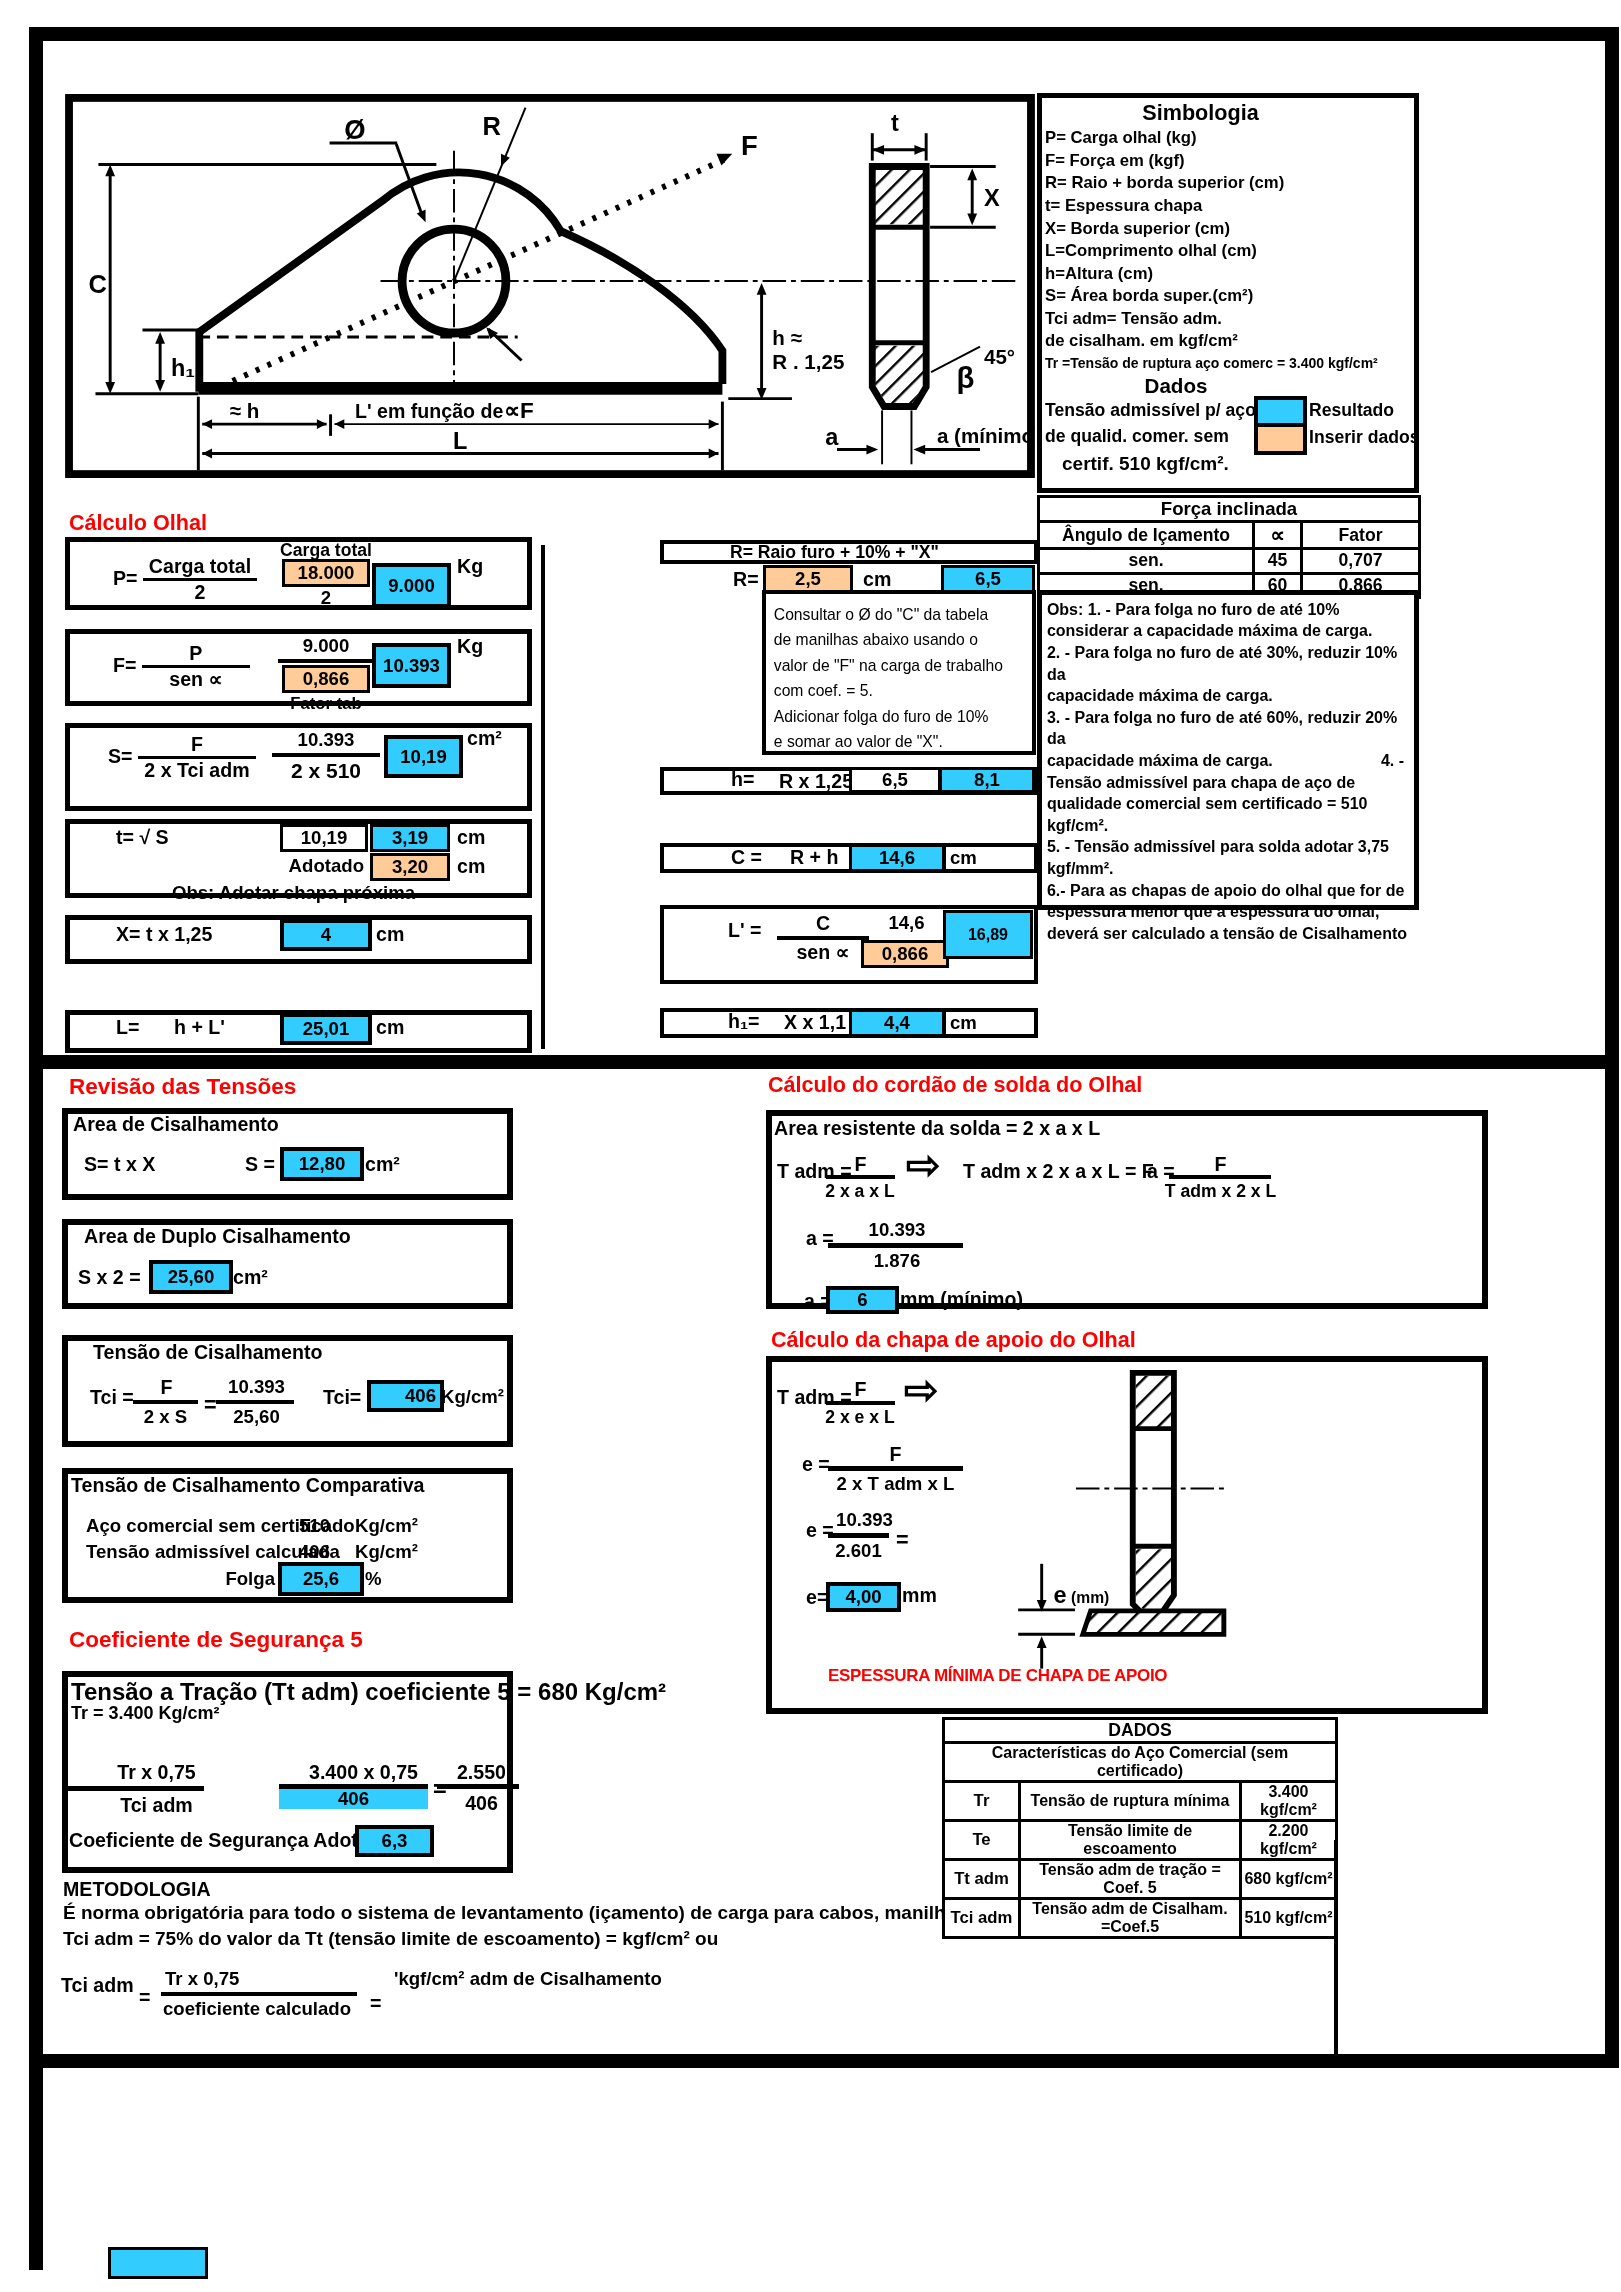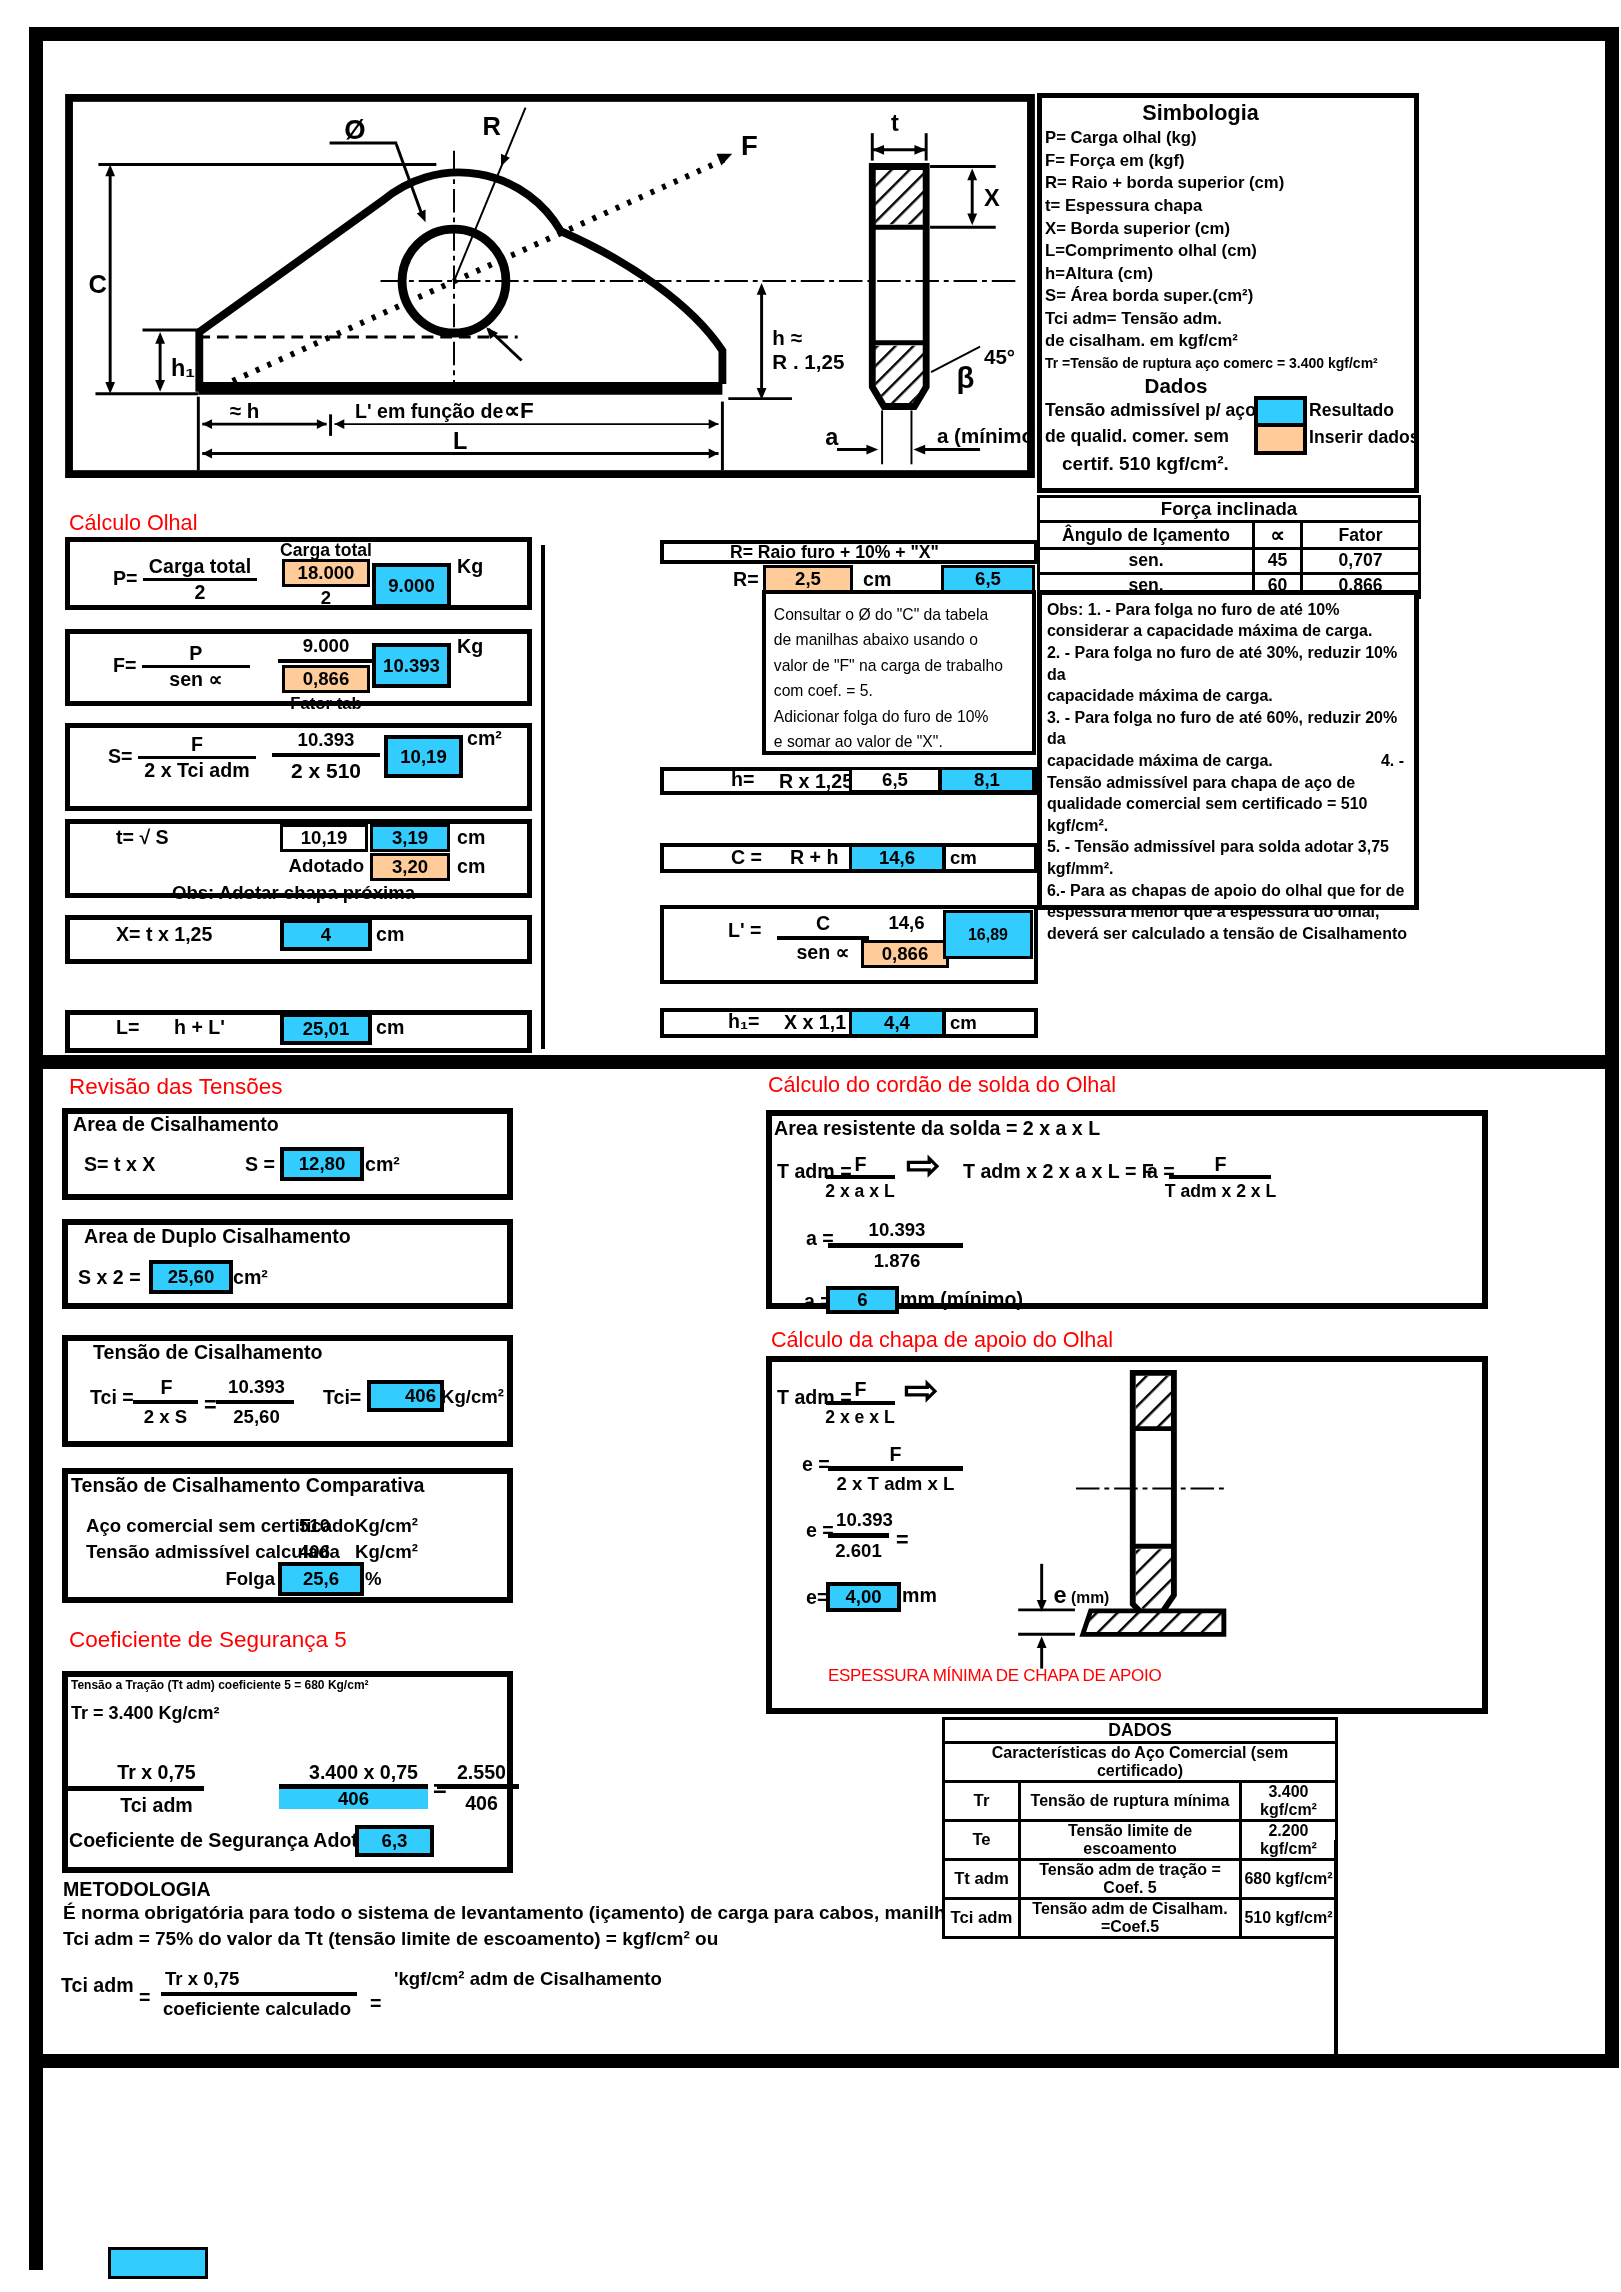--- a/index.html
+++ b/index.html
@@ -6,21 +6,21 @@
   #page{position:relative;width:1621px;height:2293px;background:#fff;overflow:hidden;}
   .a{position:absolute;}
   .b{font-weight:bold;}
   .bar{position:absolute;background:#000;}
   .box{position:absolute;border:5.9px solid #000;background:#fff;}
   .bx7{border-width:6.9px;}
   .bx5{border-width:4.9px;}
   .cell{position:absolute;border:3.9px solid #000;text-align:center;font-weight:bold;font-size:18.6px;background:#fff;}
   .cy{background:var(--result);}
   .or{background:var(--input);}
-  .red{color:var(--heading);font-weight:normal;}
+  .red{color:var(--heading);font-weight:bold;}
   .ctr{text-align:center;}
   .rt{text-align:right;}
   .nw{white-space:nowrap;}
   table{border-collapse:collapse;}
   td{border:3.9px solid #000;font-weight:bold;padding:0 2px;background:#fff;}
   svg text{font-family:"Liberation Sans",sans-serif;font-weight:bold;fill:#000;}
 </style>
 </head>
 <body>
 
@@ -347,21 +347,21 @@
   <div class="a b" style="left:355px;top:1515px;font-size:18.6px">Kg/cm²</div>
   <div class="a b" style="left:86px;top:1541px;font-size:18.6px">Tensão admissível calculada</div>
   <div class="a b ctr" style="left:290px;top:1541px;width:49px;font-size:18.6px">406</div>
   <div class="a b" style="left:355px;top:1541px;font-size:18.6px">Kg/cm²</div>
   <div class="a b rt" style="left:206px;top:1568px;width:69px;font-size:18.6px">Folga</div>
   <div class="cell cy" style="left:278px;top:1562px;width:78px;height:25.5px;line-height:25.5px;border-width:4.9px">25,6</div>
   <div class="a b" style="left:365px;top:1568px;font-size:18.6px">%</div>
 
   <div class="a red" style="left:69px;top:1627px;font-size:22.5px">Coeficiente de Segurança 5</div>
   <div class="box bx7" style="left:62px;top:1671px;width:439px;height:190px"></div>
-  <div class="a b nw" style="left:71px;top:1678px;font-size:12px">Tensão a Tração (Tt adm) coeficiente 5 = 680 Kg/cm²</div>
+  <div class="a b nw" style="left:71px;top:1678px;font-size:24px">Tensão a Tração (Tt adm) coeficiente 5 = 680 Kg/cm²</div>
   <div class="a b nw" style="left:71px;top:1703px;font-size:18px">Tr = 3.400 Kg/cm²</div>
   <div class="a b ctr" style="left:93px;top:1761px;width:127px;font-size:19.6px">Tr x 0,75</div>
   <div class="bar" style="left:64px;top:1786px;width:140px;height:4.9px"></div>
   <div class="a b ctr" style="left:93px;top:1794px;width:127px;font-size:19.6px">Tci adm</div>
   <div class="a b ctr" style="left:290px;top:1761px;width:147px;font-size:19.6px">3.400 x 0,75</div>
   <div class="bar" style="left:279px;top:1784px;width:149px;height:4.9px"></div>
   <div class="a cy b ctr" style="left:279px;top:1789px;width:149px;height:19.6px;line-height:19.6px;font-size:18.6px">406</div>
   <div class="a b" style="left:433px;top:1776px;font-size:23.5px">=</div>
   <div class="a b ctr" style="left:447px;top:1761px;width:69px;font-size:19.6px">2.550</div>
   <div class="bar" style="left:437px;top:1784px;width:82px;height:4.9px"></div>

